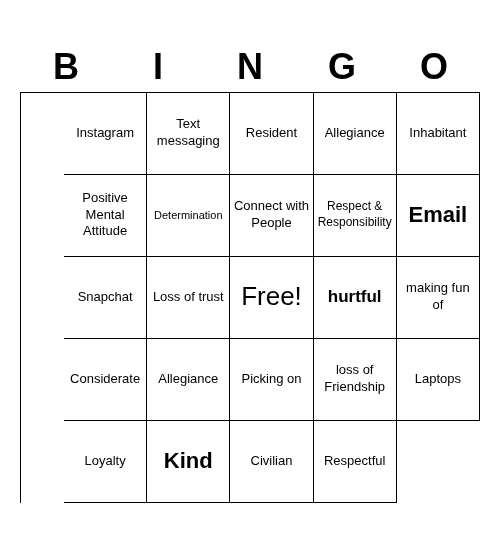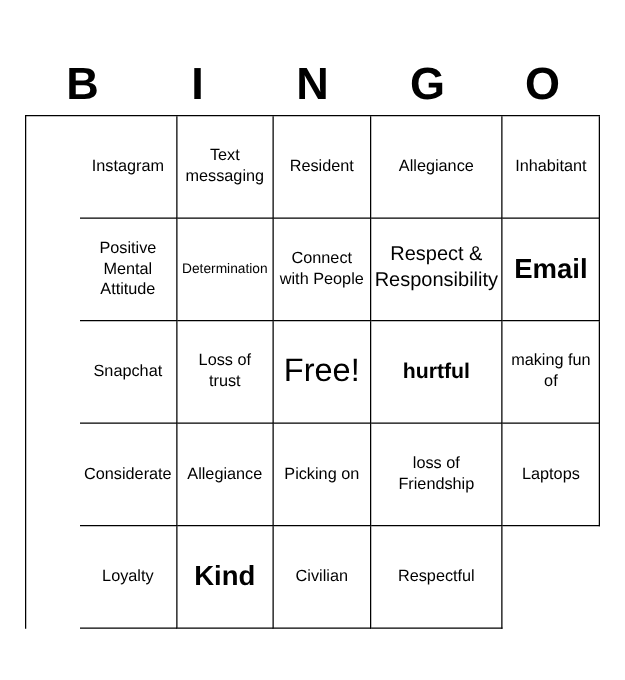--- a/index.html
+++ b/index.html
@@ -92,21 +92,21 @@
       <div class="bingo-cell">
         <span class="cell-text">Positive Mental Attitude</span>
       </div>
       <div class="bingo-cell">
         <span class="cell-text" style="font-size: 11px;">Determination</span>
       </div>
       <div class="bingo-cell">
         <span class="cell-text">Connect with People</span>
       </div>
       <div class="bingo-cell">
-        <span class="cell-text" style="font-size: 16px;">Respect &amp; Responsibility</span>
+        <span class="cell-text" style="font-size: 12px;">Respect &amp; Responsibility</span>
       </div>
       <div class="bingo-cell">
         <span class="cell-text large">Email</span>
       </div>
       <div class="bingo-cell">
         <span class="cell-text">Snapchat</span>
       </div>
       <div class="bingo-cell">
         <span class="cell-text">Loss of trust</span>
       </div>

